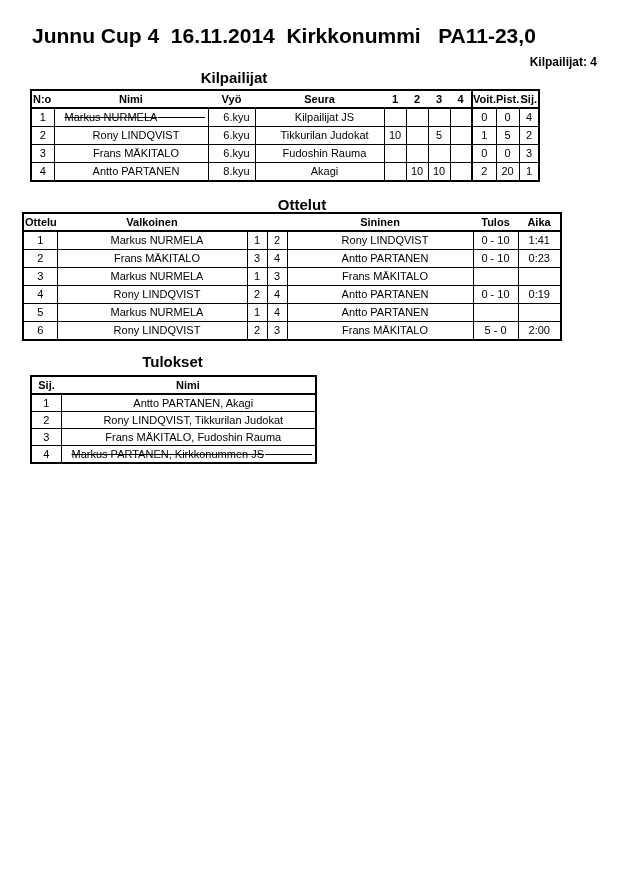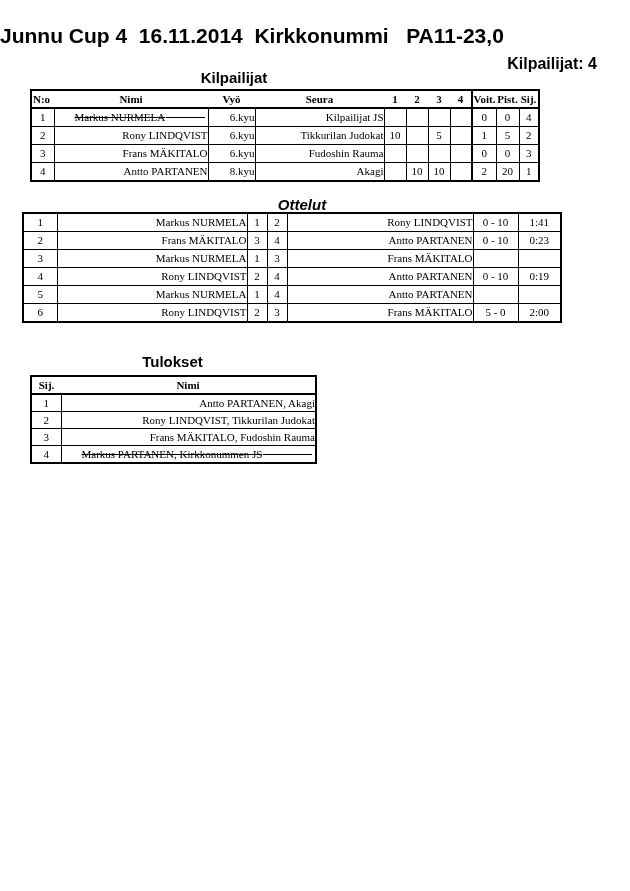--- a/index.html
+++ b/index.html
@@ -4,47 +4,47 @@
 <style>
   html,body{margin:0;padding:0;}
   body{
     width:630px;height:891px;background:#ffffff;
     font-family:"Liberation Sans", sans-serif;color:#000;
     position:relative;overflow:hidden;
   }
   .abs{position:absolute;}
   .page-title{
     top:24px;left:0;width:500px;text-align:center;
-    font-size:21px;font-weight:bold;white-space:pre;
+    font-size:21px;font-weight:bold;white-space:pre;padding-left:32px;
   }
   .count-label{
-    top:55px;right:33px;font-size:16px;font-weight:bold;
+    top:55px;right:33px;font-size:12px;font-weight:bold;
   }
   .section-label{
     font-size:15px;font-weight:bold;text-align:center;
   }
   .lbl-kilpailijat{top:69px;left:30px;width:408px;}
-  .lbl-ottelut{top:196px;left:22px;width:560px;font-style:italic;}
+  .lbl-ottelut{top:196px;left:22px;width:560px;}
   .lbl-tulokset{top:353px;left:30px;width:285px;}
 
-  table{border-collapse:collapse;table-layout:fixed;border:2px solid #000;font-family:Liberation Serif, serif;}
+  table{border-collapse:collapse;table-layout:fixed;border:2px solid #000;}
   .t-kilpailijat{top:89px;left:30px;}
   .t-ottelut{top:212px;left:22px;}
   .t-tulokset{top:375px;left:30px;}
 
   th,td{
     font-size:11px;vertical-align:middle;overflow:hidden;white-space:nowrap;
     padding:0;line-height:13px;
   }
   th{
     font-weight:bold;border:none;border-bottom:2px solid #000;height:16px;
   }
   td{border:1px solid #000;height:17px;text-align:center;}
   .t-tulokset td{height:16px;}
-  td.l{text-align:right;padding-left:20px;}
+  td.l{text-align:center;padding-left:10px;}
   th.l{text-align:left;padding-left:1px;}
   .thickL{border-left:2px solid #000 !important;}
 
   .struck-wrap{display:flex;align-items:center;width:100%;}
   .struck-text{text-decoration:line-through;}
   .strike-tail{flex:1 1 auto;height:0;border-top:1px solid #000;margin:0 3px 0 1px;}
 </style>
 </head>
 <body>
 
@@ -147,20 +147,29 @@
   <colgroup>
     <col style="width:34px">
       <col style="width:190px">
       <col style="width:20px">
       <col style="width:20px">
     <col style="width:186px">
       <col style="width:45px">
       <col style="width:43px">
   </colgroup>
   <tbody>
+      <tr>
+    <th class="l">Ottelu</th>
+    <th>Valkoinen</th>
+    <th></th>
+    <th></th>
+    <th>Sininen</th>
+    <th>Tulos</th>
+    <th>Aika</th>
+  </tr>
   <tr>
     <td>1</td>
     <td class="l">Markus NURMELA</td>
     <td>1</td>
     <td>2</td>
     <td class="l">Rony LINDQVIST</td>
     <td>0 - 10</td>
     <td>1:41</td>
   </tr>
   <tr>

